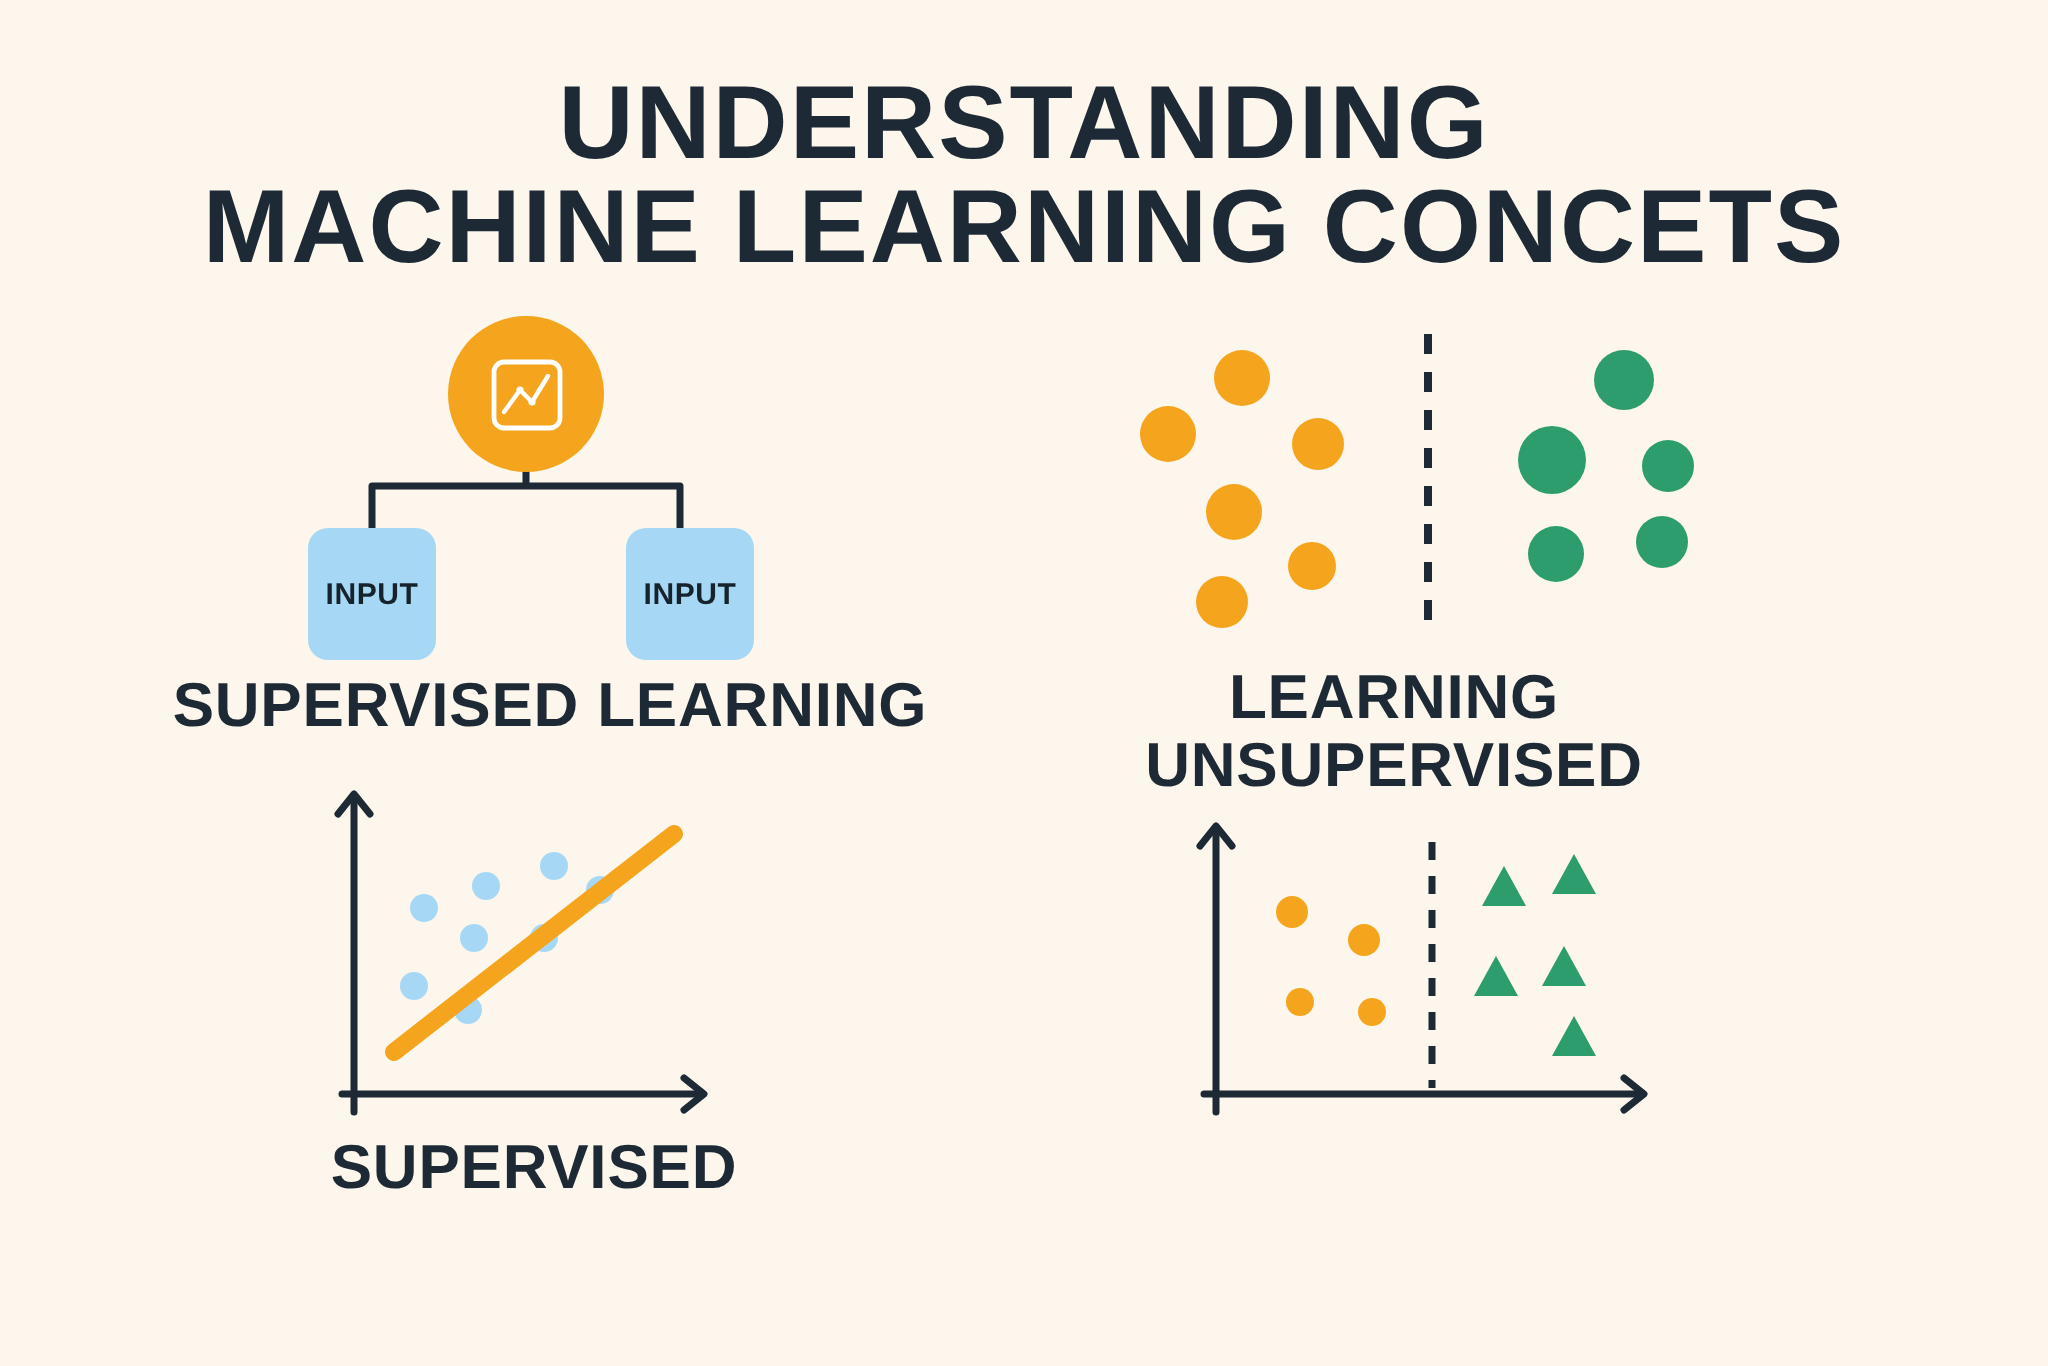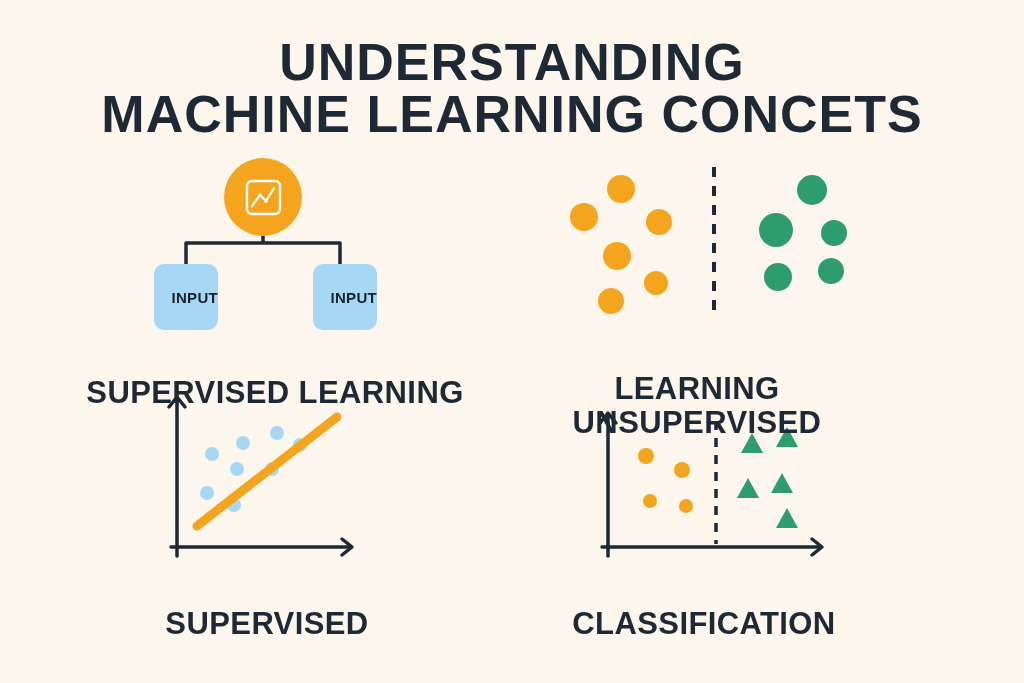--- a/index.html
+++ b/index.html
@@ -25,34 +25,33 @@
     line-height: 52px;
   }
   .section-label {
     position: absolute;
     text-align: center;
     color: #1d2935;
     font-size: 31px;
     font-weight: bold;
     letter-spacing: 0.4px;
     line-height: 34px;
-    margin-top: 40px;
   }
   .label-supervised     { left: 75px;  top: 336px; width: 400px; }
   .label-unsupervised   { left: 547px; top: 332px; width: 300px; }
   .label-regression     { left: 117px; top: 567px; width: 300px; }
   .label-classification { left: 554px; top: 567px; width: 300px; }
   .input-box {
     position: absolute;
     width: 64px; height: 66px;
     background: #a6d8f5;
     border-radius: 10px;
     display: flex;
     align-items: center;
-    justify-content: flex-end;
+    justify-content: center;
     color: #16222c;
     font-size: 15px;
     font-weight: bold;
     letter-spacing: 0.3px;
   }
   .input-left  { left: 154px; top: 264px; }
   .input-right { left: 313px; top: 264px; }
 </style>
 </head>
 <body>
@@ -149,15 +148,14 @@
 
   <div class="section-label label-supervised">SUPERVISED LEARNING</div>
 
   <div class="section-label label-unsupervised">
     <div>LEARNING</div>
     <div>UNSUPERVISED</div>
   </div>
 
   <div class="section-label label-regression">SUPERVISED</div>
 
-  <div class="section-label label-classification">CLASSIFICATION</div>
 
 </div>
 
 </body></html>

